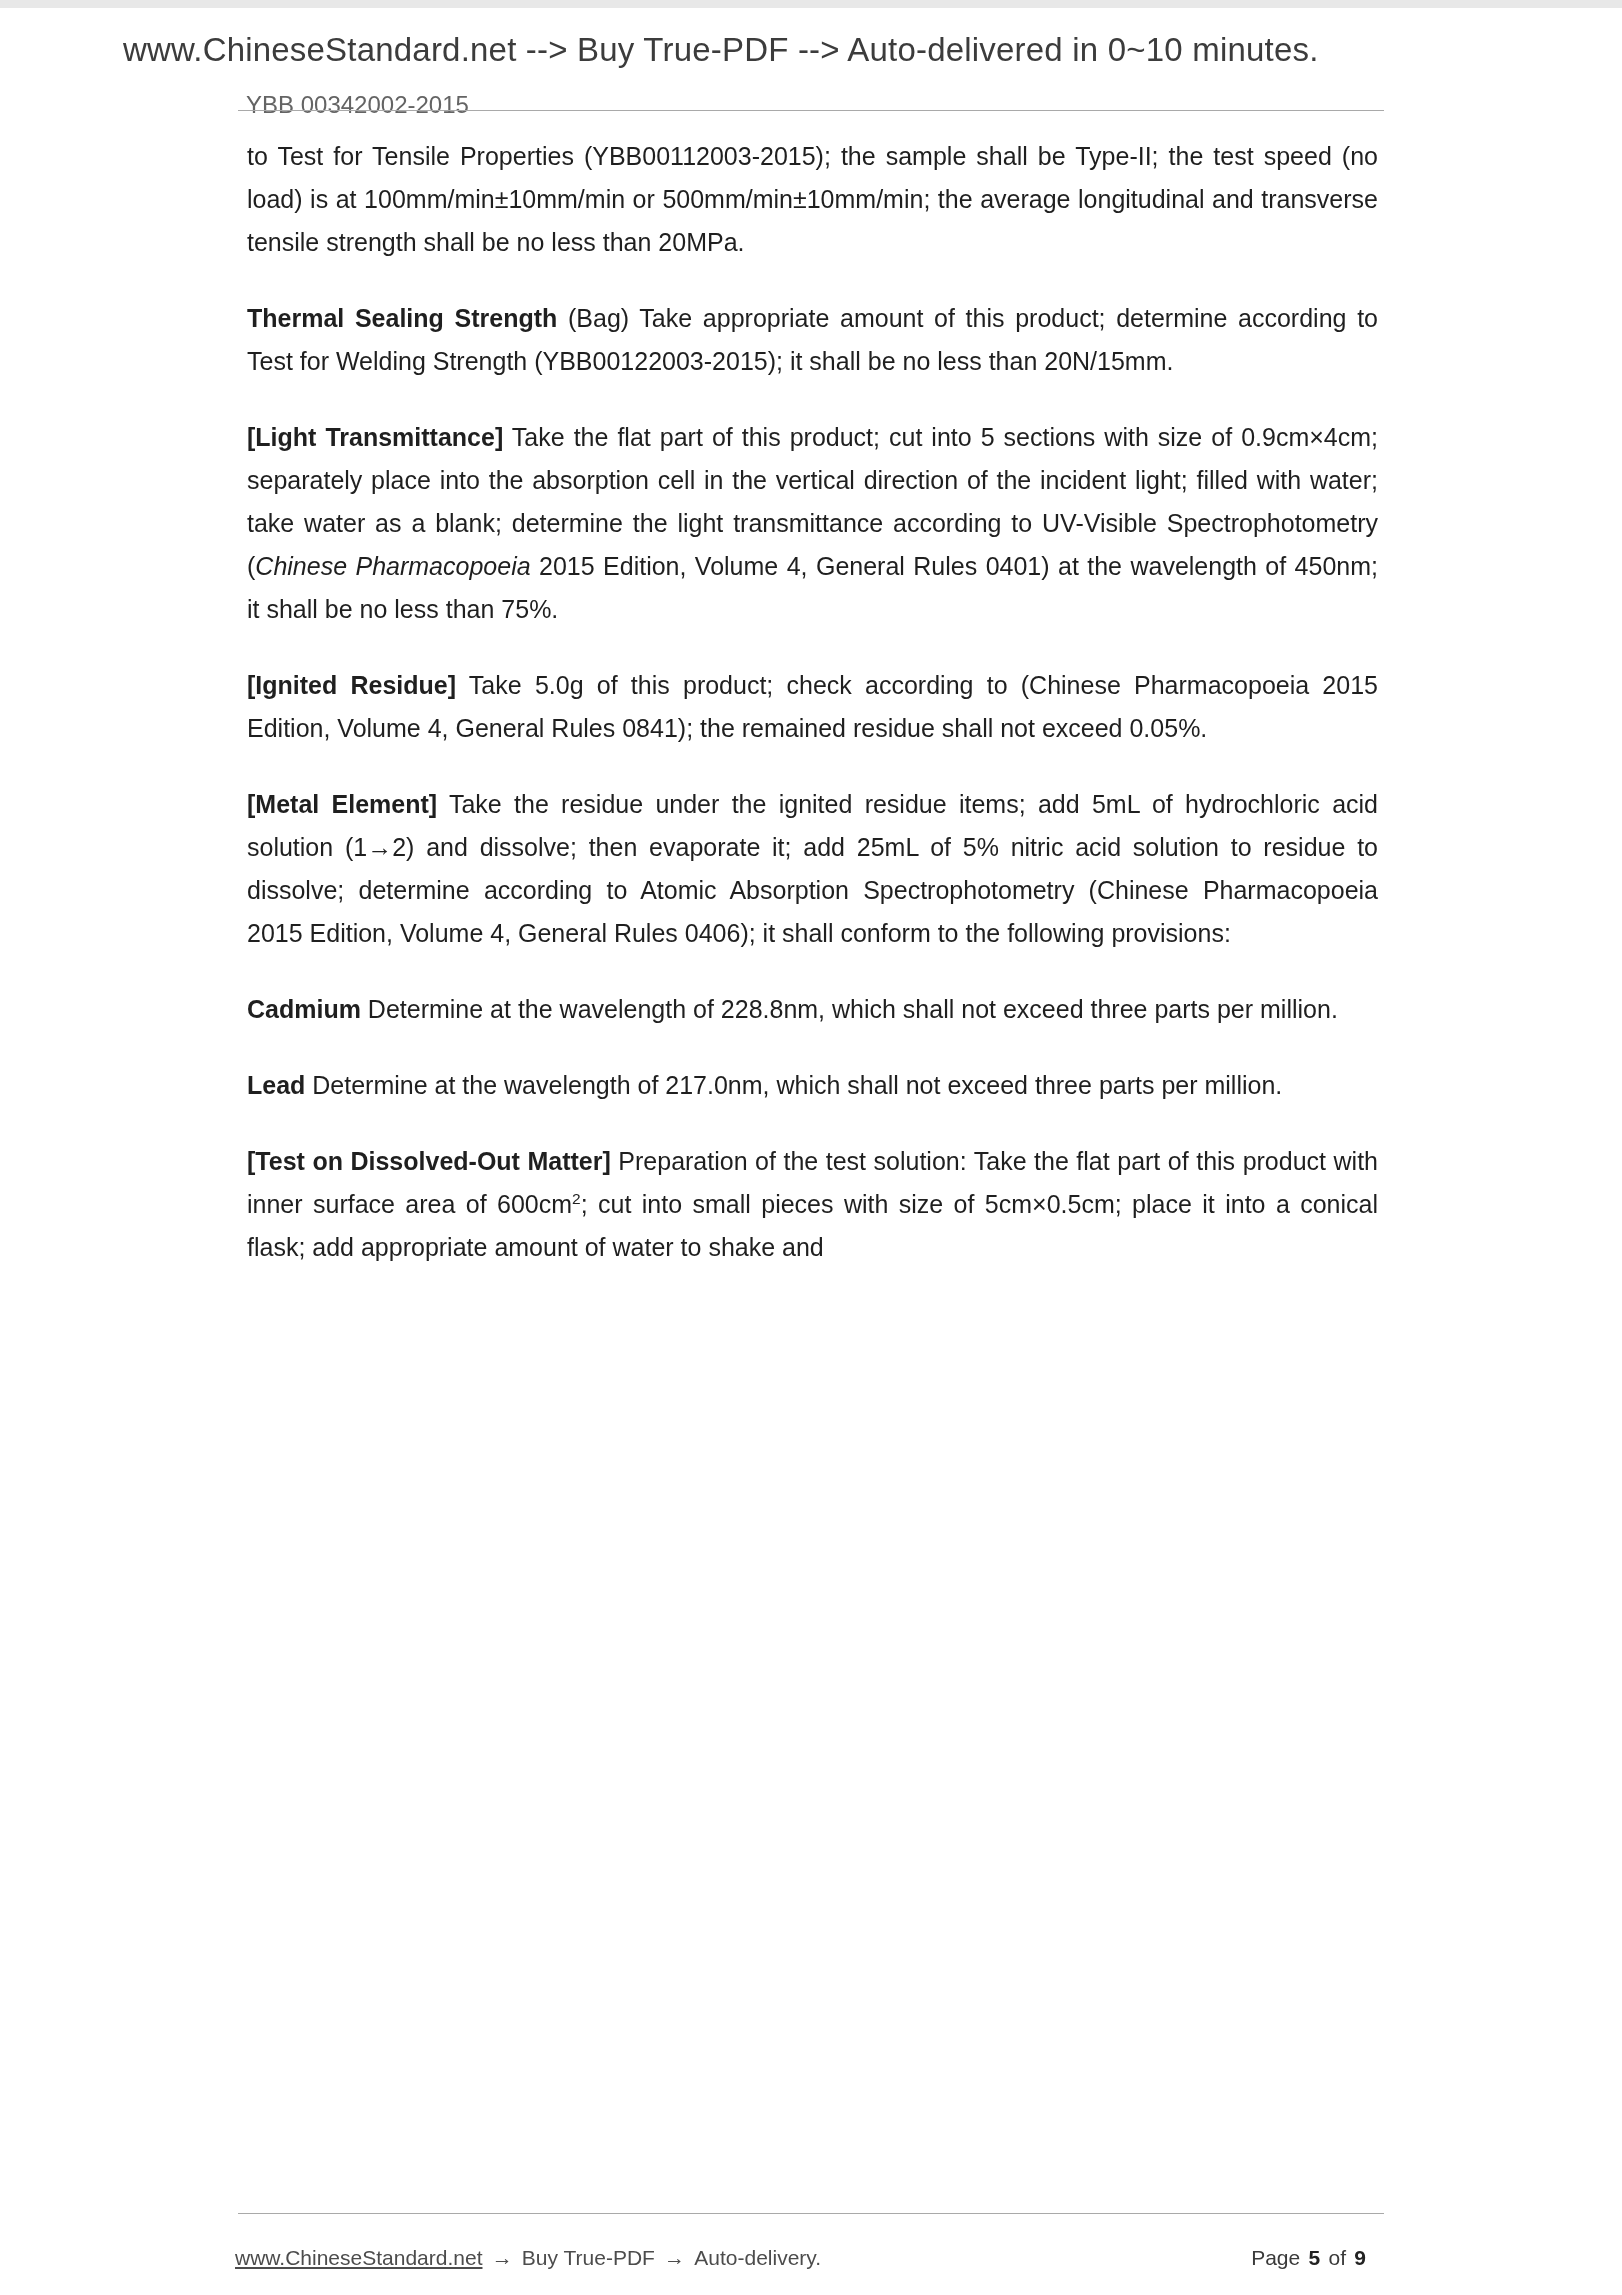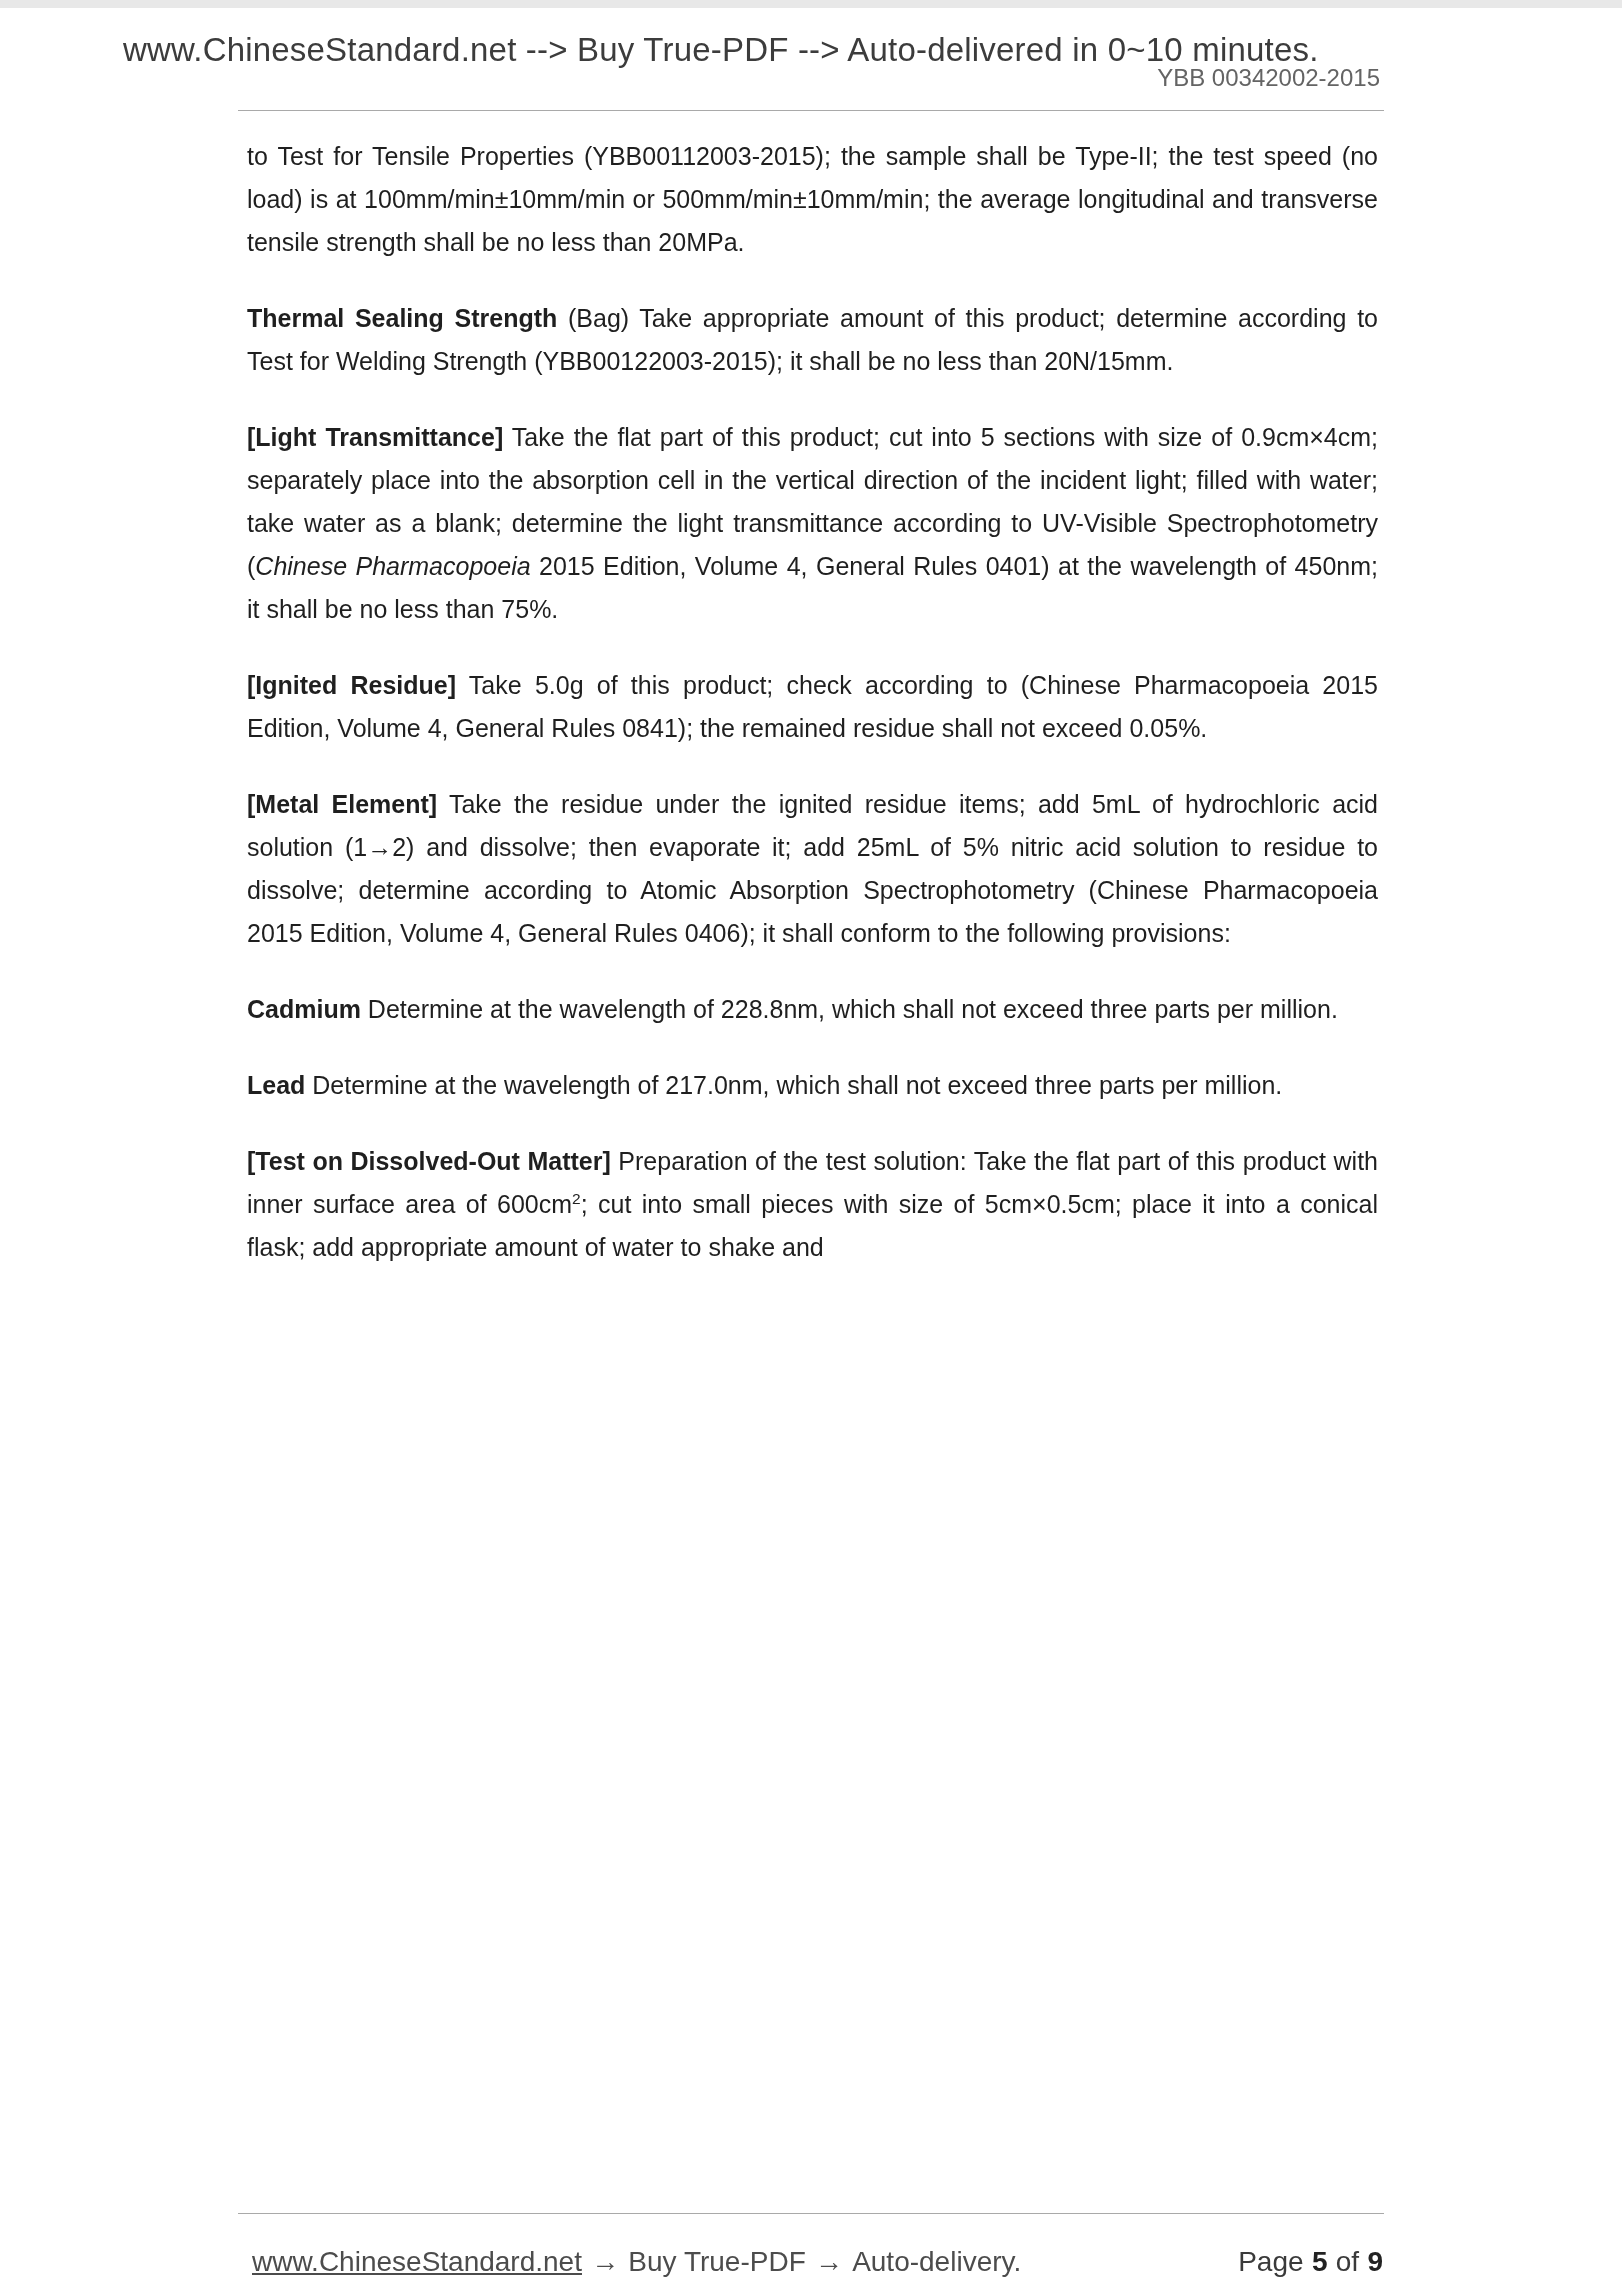--- a/index.html
+++ b/index.html
@@ -18,23 +18,23 @@
     left: 123px;
     top: 23px;
     font-size: 33px;
     letter-spacing: 0.2px;
     color: var(--banner, #3c3c3c);
     white-space: nowrap;
   }
   .docnum {
     position: absolute;
     left: 246px;
-    top: 56px;
+    top: 83px;
     width: 1134px;
-    text-align: right;
+    text-align: left;
     font-size: 24px;
     color: var(--muted, #646464);
   }
   .rule {
     position: absolute;
     left: 238px;
     width: 1146px;
     border: 0;
     border-top: 1.7px solid var(--rule, #a9a9a9);
   }
@@ -52,27 +52,27 @@
     color: var(--text, #1f1f1f);
     text-align: justify;
     margin-bottom: 33px;
   }
   .para:last-child { margin-bottom: 0; }
   .para .b { font-weight: 700; }
   .para .i { font-style: italic; }
   .para sup { font-size: 0.62em; line-height: 0; }
   .footerbar {
     position: absolute;
-    left: 252px;
+    left: 235px;
     top: 2238px;
     width: 1131px;
     display: flex;
     justify-content: space-between;
     align-items: baseline;
-    font-size: 28px;
+    font-size: 21px;
     color: var(--footer, #4c4c4c);
   }
   .footer-left { display: inline-flex; gap: 9.2px; align-items: baseline; }
   .footer-link { text-decoration: underline; color: inherit; cursor: pointer; }
   .footer-right { display: inline-flex; gap: 8.3px; align-items: baseline; color: #3a3a3a; justify-content: center; }
   .footer-right b { color: #222222; font-weight: 700; }
 </style>
 </head>
 <body>
 

